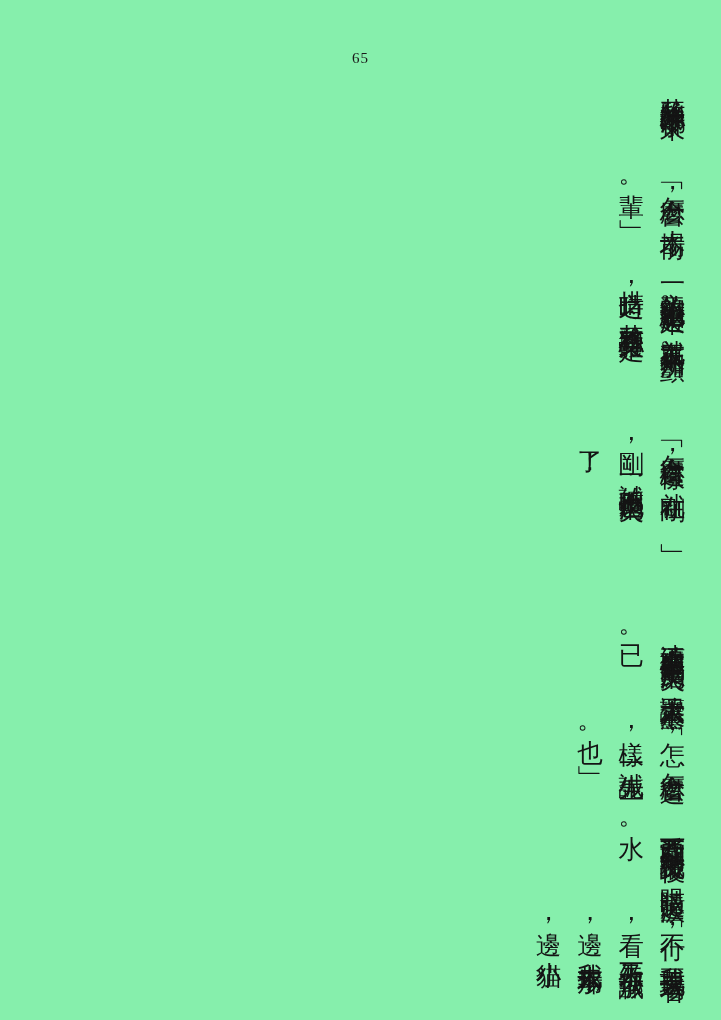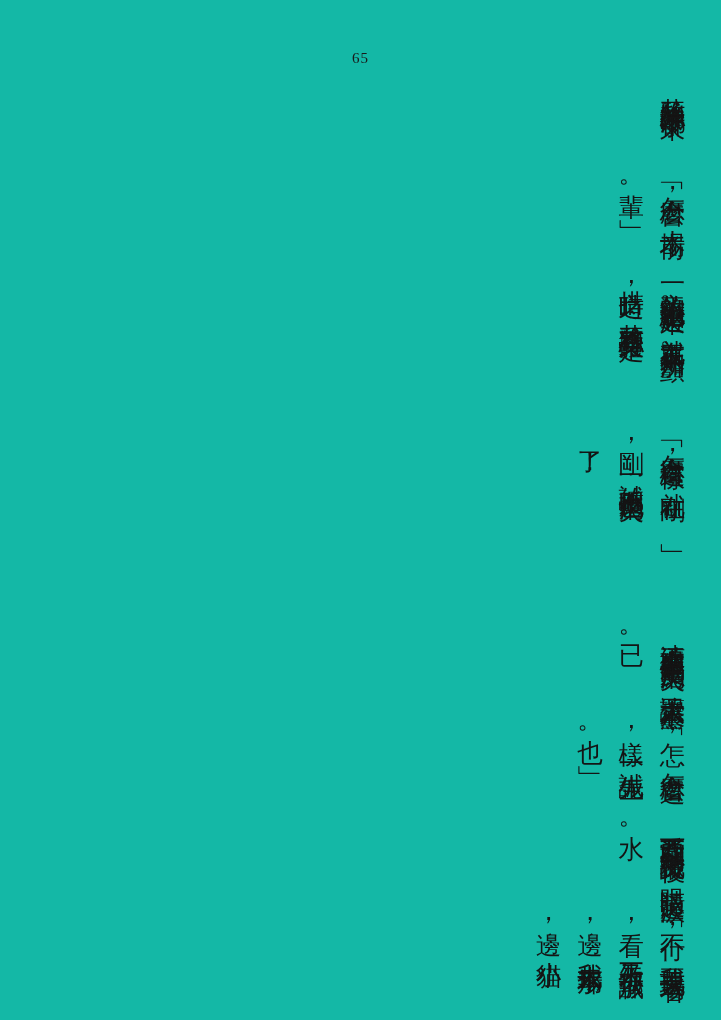--- a/index.html
+++ b/index.html
@@ -9,21 +9,21 @@
     background: #ffffff;
   }
   body {
     font-family: "Liberation Serif", "DejaVu Serif", serif;
     color: #111111;
   }
   .page {
     position: relative;
     width: 721px;
     height: 1020px;
-    background: #14b8a6;
+    background: #86efac;
     overflow: hidden;
     box-sizing: border-box;
   }
   .page-number {
     position: absolute;
     top: 50px;
     left: 0;
     width: 721px;
     text-align: center;
     font-size: 15px;

